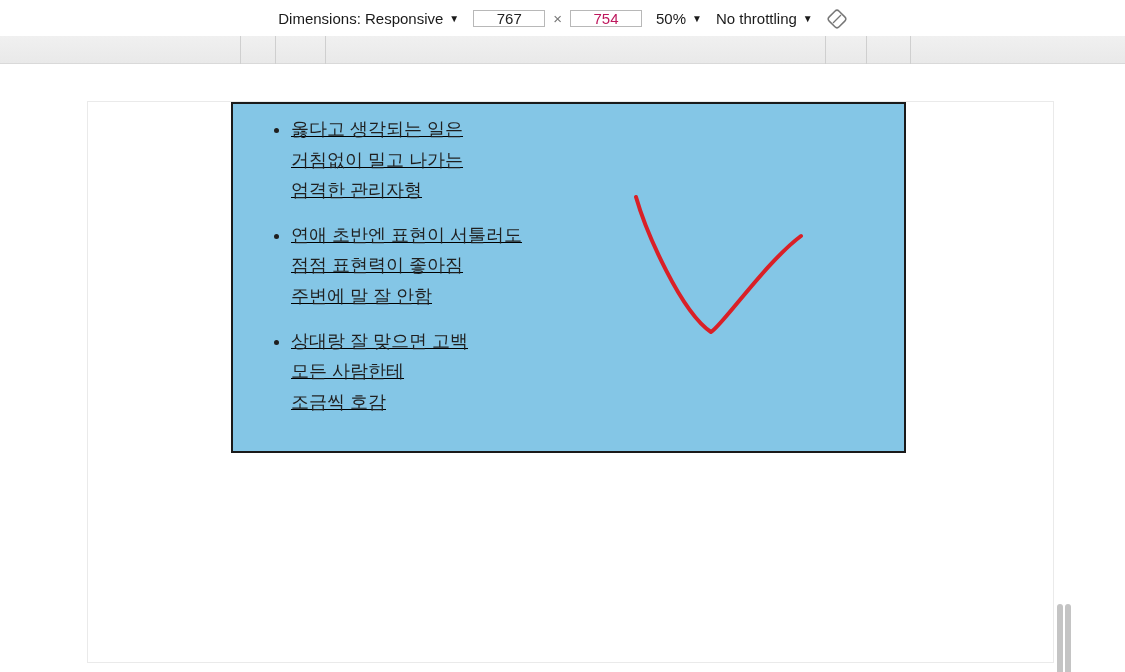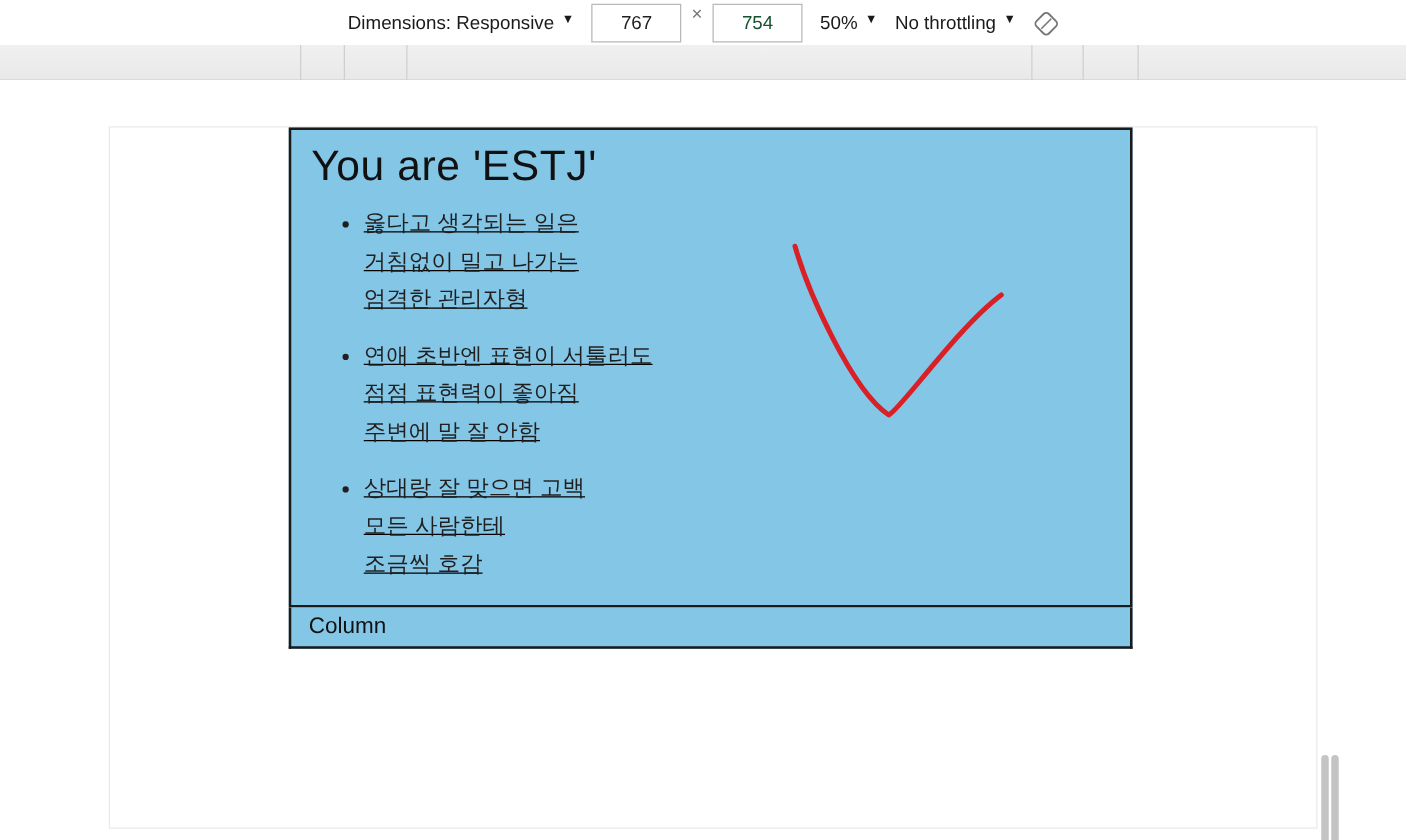--- a/index.html
+++ b/index.html
@@ -21,43 +21,44 @@
       align-items: center;
       justify-content: center;
       gap: 14px;
       height: 36px;
       background: #ffffff;
       font-size: 15px;
       color: #1a1a1a;
     }
     .tb-group {
       display: inline-flex;
+      align-items: center;
       gap: 4px;
     }
     .tb-label {
       white-space: nowrap;
     }
     .caret-down {
       font-size: 10px;
       position: relative;
       top: 0px;
       margin-left: 2px;
     }
     .dim-input {
       width: 72px;
-      height: 31px;
+      height: 17px;
       border: 1px solid #b8b8b8;
       text-align: center;
       font-size: 15px;
       font-family: inherit;
       color: #222;
       background: #fff;
     }
     .dim-input.readonly {
-      color: #14532d;
+      color: #be185d;
     }
     .dim-times {
       color: #777;
       padding: 0 4px;
     }
     .rotate-icon {
       display: inline-block;
       position: relative;
       top: 1px;
     }
@@ -120,21 +121,21 @@
       max-width: 320px;
       text-decoration: underline;
     }
     .card-list li {
       font-size: 18px;
       line-height: 1.7;
       color: #1f1f1f;
       margin-bottom: 14px;
     }
     .card-list li:last-child {
-      margin-bottom: 0;
+      margin-bottom: 16px;
     }
     .card-bottom {
       background: #84c6e6;
       border: 2px solid #1a1a1a;
       border-top: none;
       padding: 4px 14px 6px 14px;
       font-size: 18px;
       color: #111;
     }
     .checkmark {
@@ -199,32 +200,28 @@
   <div class="ruler-tick" style="left:825px"></div>
   <div class="ruler-tick" style="left:866px"></div>
   <div class="ruler-tick" style="left:910px"></div>
 </div>
 
 <div class="viewport-area">
   <div class="page-canvas">
 
     <div class="content-card">
       <div class="card-top">
-        <h1 class="card-title">You are 'ESTJ'</h1>
         <ul class="card-list">
           <li>옳다고 생각되는 일은<br>거침없이 밀고 나가는<br>엄격한 관리자형</li>
           <li>연애 초반엔 표현이 서툴러도<br>점점 표현력이 좋아짐<br>주변에 말 잘 안함</li>
           <li>상대랑 잘 맞으면 고백<br>모든 사람한테<br>조금씩 호감</li>
         </ul>
         <svg class="checkmark" width="200" height="170" viewBox="0 0 200 170">
           <path d="M 10 5 C 20 40 55 120 85 140 C 95 135 140 70 175 44" fill="none" stroke="#d92027" stroke-width="4" stroke-linecap="round" stroke-linejoin="round"></path>
         </svg>
       </div>
-      <div class="card-bottom">
-        <span>Column</span>
-      </div>
     </div>
 
   </div>
 
   <div class="fake-scroll"></div>
   <div class="fake-scroll2"></div>
 </div>
 
 </body></html>

